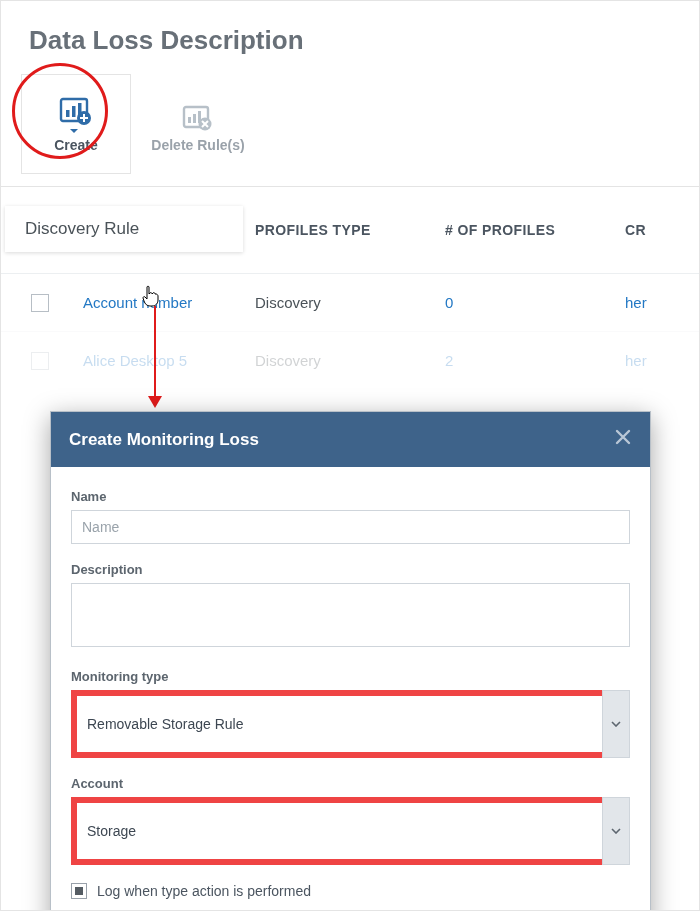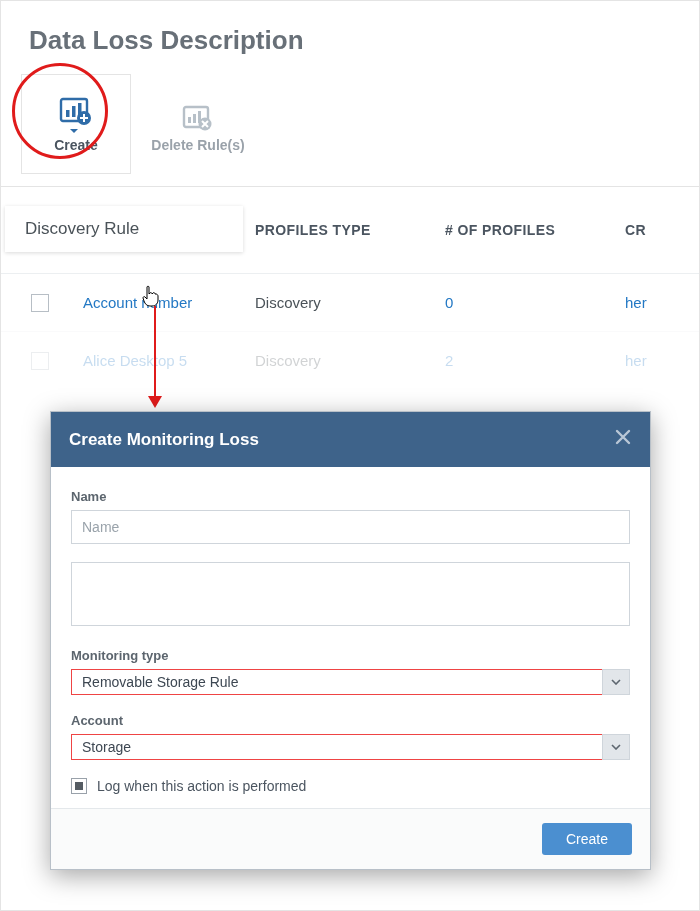--- a/index.html
+++ b/index.html
@@ -175,22 +175,22 @@
     resize: none;
     padding: 8px 10px;
     font-size: 14px;
   }
   .select-wrap {
     position: relative;
     width: 100%;
   }
   .select-box {
     width: 100%;
-    border: 1px solid #ef4444;
-    padding: 4px 10px;
+    border: 6px solid #ef4444;
+    padding: 20px 10px;
     font-size: 14px;
     background: #fff;
     color: #3d4752;
   }
   .select-caret {
     position: absolute;
     right: 0; top: 0; bottom: 0;
     width: 28px;
     background: #e2e6ea;
     border: 1px solid #cfd5db;
@@ -325,20 +325,21 @@
     </span>
   </div>
   <div class="modal-body">
 
     <div class="form-group">
       <label class="form-label">Name</label>
       <input class="txt-input" type="text" placeholder="Name" style="">
     </div>
 
     <div class="form-group">
+      <label class="form-label">Description</label>
       <textarea class="txt-area" style=""></textarea>
     </div>
 
     <div class="form-group">
       <label class="form-label">Monitoring type</label>
       <div class="select-wrap">
         <div class="select-box">Removable Storage Rule</div>
         <div class="select-caret">
           <svg width="10" height="6" viewBox="0 0 10 6">
               <path d="M1 1l4 4 4-4" fill="none" stroke="#5d666f" stroke-width="1.6"></path>
@@ -356,20 +357,20 @@
               <path d="M1 1l4 4 4-4" fill="none" stroke="#5d666f" stroke-width="1.6"></path>
             </svg>
         </div>
       </div>
     </div>
 
     <div class="check-row">
       <span class="cb">
           <span class="mk"></span>
         </span>
-      <span>Log when this action is performed</span>
+      <span>Log when type action is performed</span>
     </div>
 
   </div>
   <div class="modal-foot">
     <button class="btn-primary">Create</button>
   </div>
 </div>
 
 </body></html>

